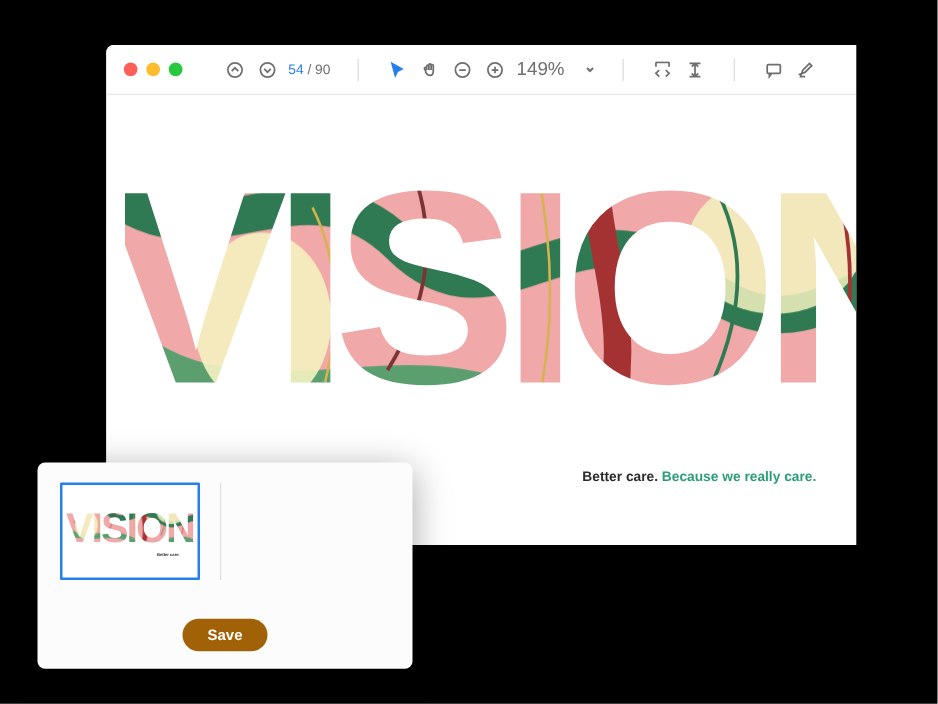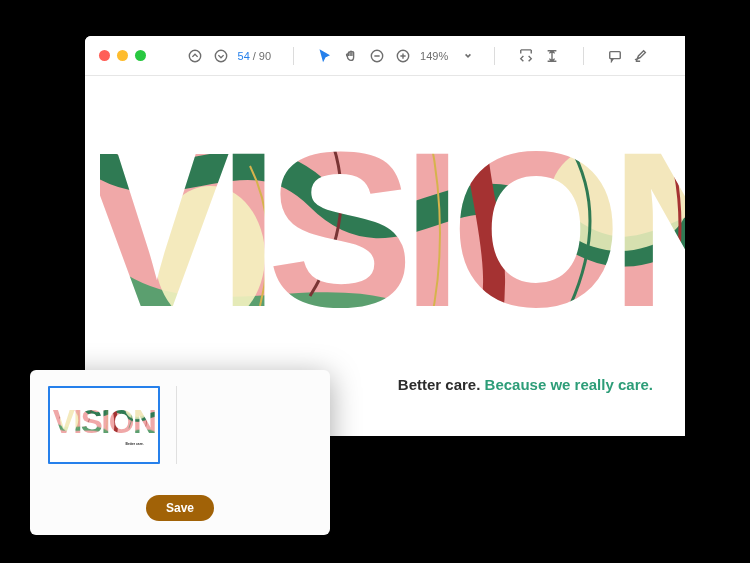--- a/index.html
+++ b/index.html
@@ -28,25 +28,25 @@
   .traffic { display:flex; gap:7px; margin-right:auto; }
   .dot { width:11px; height:11px; border-radius:50%; }
   .dot.red{background:#ff5f57;} .dot.yel{background:#febc2e;} .dot.grn{background:#28c840;}
   .tb-center { display:flex; align-items:center; gap:6px; margin:0 auto; color:#6e6e6e; font-size:11px;}
   .tb-group { display:flex; align-items:center; gap:8px; padding:0 10px;}
   .sep { width:1px; height:18px; background:#dcdcdc; margin:0 6px;}
   .icon-btn { width:18px; height:18px; display:flex; align-items:center; justify-content:center; color:#6e6e6e; cursor:pointer;}
   .icon-btn svg { width:14px; height:14px; stroke:#6e6e6e; fill:none; stroke-width:1.6;}
   .page-num { font-size:11px; color:#6e6e6e; display:flex; gap:3px; align-items:center;}
   .page-num .cur { color:#2680eb;}
-  .zoom-lvl { font-size:11px; color:#6e6e6e; display:flex; gap:16px; align-items:center;}
+  .zoom-lvl { font-size:15px; color:#6e6e6e; display:flex; gap:16px; align-items:center;}
   .zoom-lvl svg{width:8px;height:8px;stroke:#6e6e6e;fill:none;stroke-width:2;}
   .canvas { position:relative; width:100%; height:calc(100% - 40px); background:#fff; overflow:hidden;}
   .vision-art { position:absolute; top:30px; left:15px; width:640px; height:250px;}
-  .tagline { position:absolute; right:32px; top:300px; font-size:15px; font-weight:700; color:#2c2c2c;margin-left:30px;}
+  .tagline { position:absolute; right:32px; top:300px; font-size:11px; font-weight:700; color:#2c2c2c;margin-left:30px;}
   .tagline .accent { color:#2d9d78; }
   
   .dialog {
     position:absolute; left:30px; top:370px;
     width:300px; height:165px;
     background:#fcfcfc;
     border-radius:6px;
     box-shadow: 0 6px 30px rgba(0,0,0,.35);
     padding:16px 18px 14px 18px;
     display:flex; flex-direction:column;

